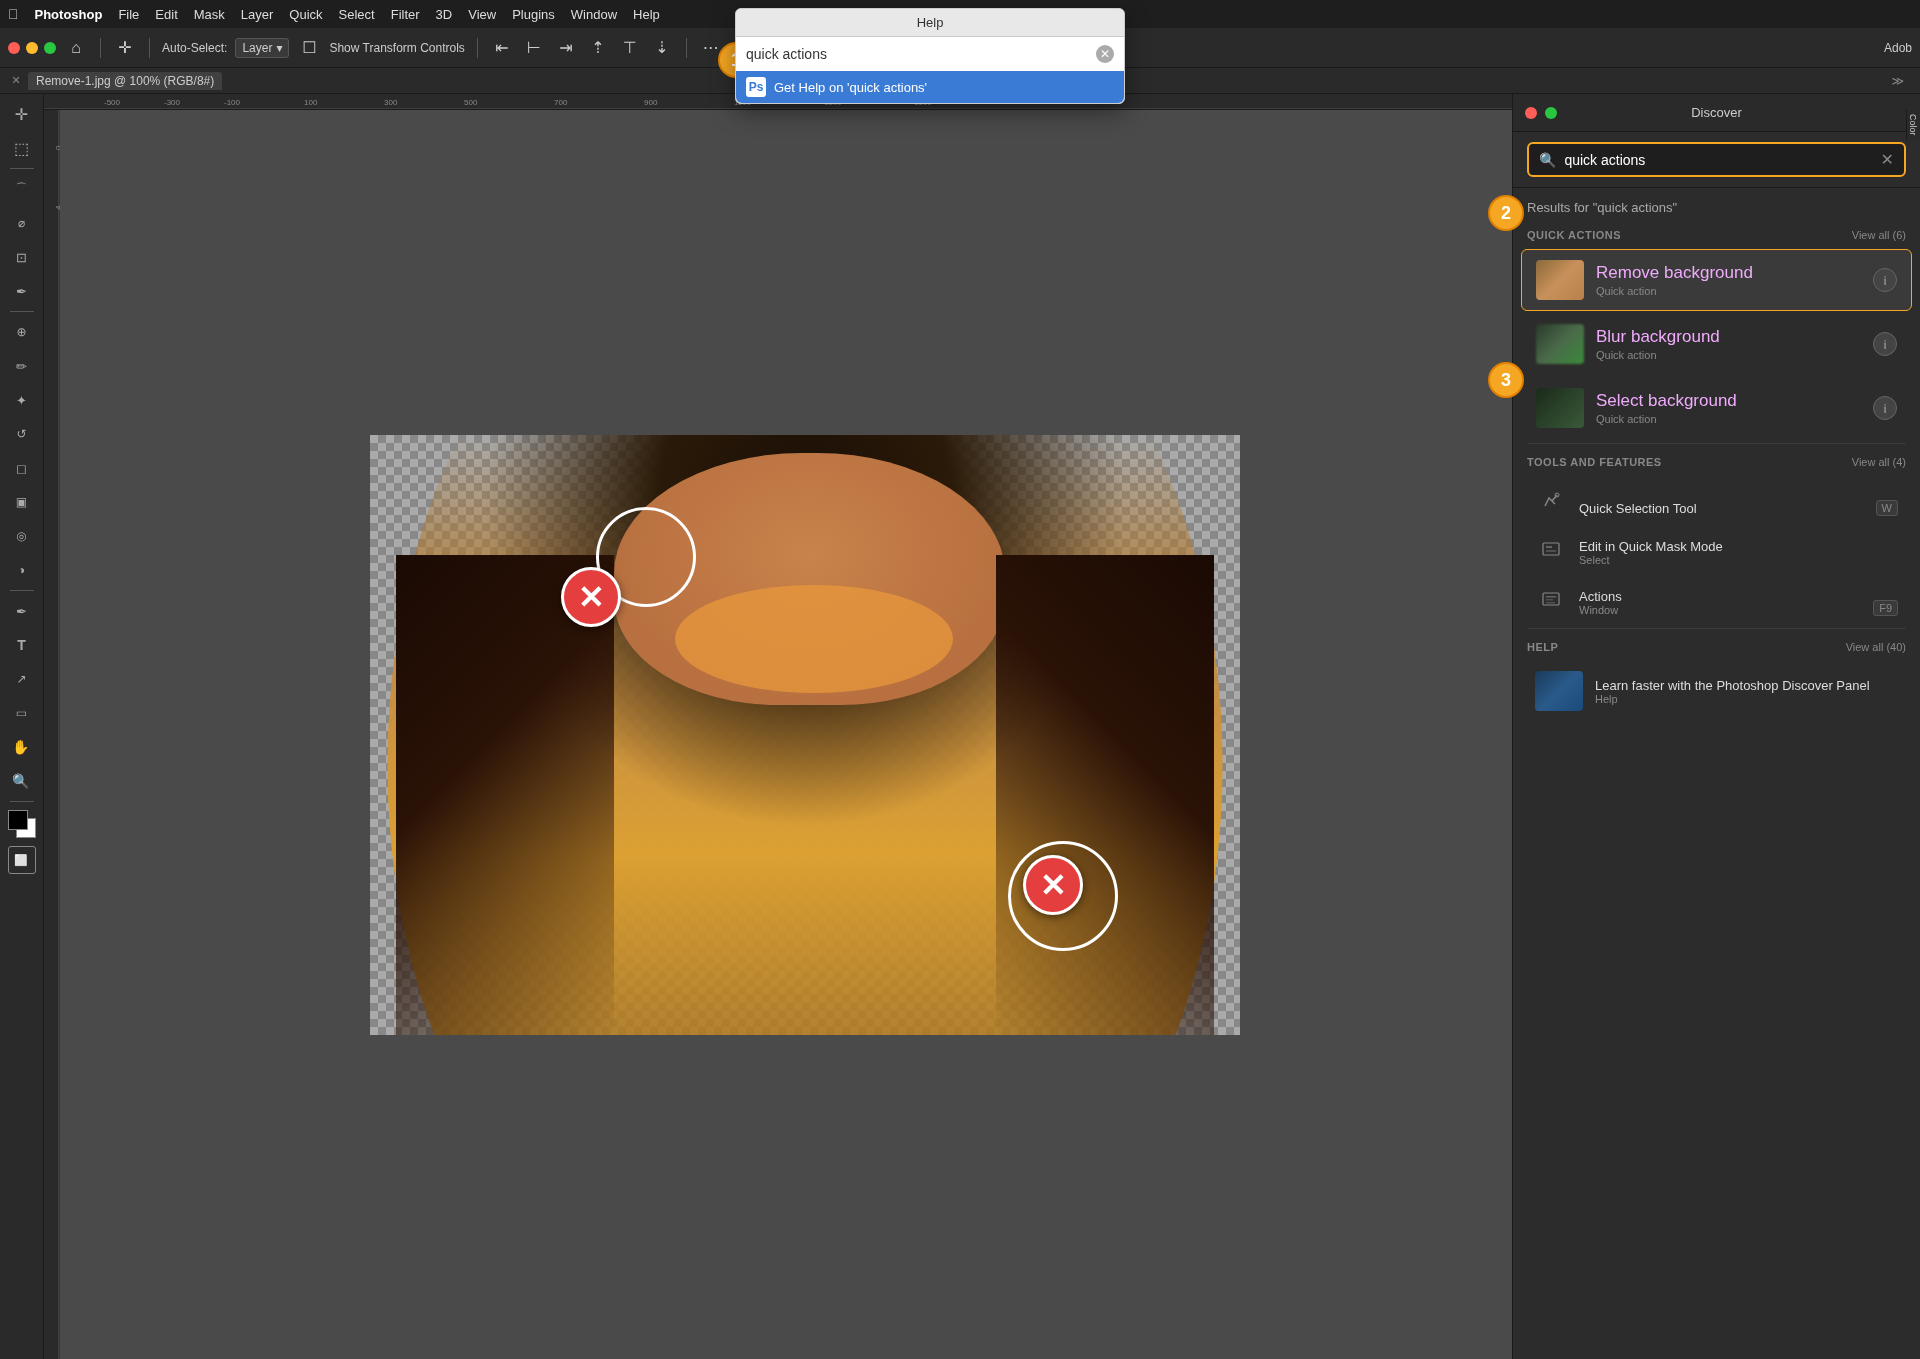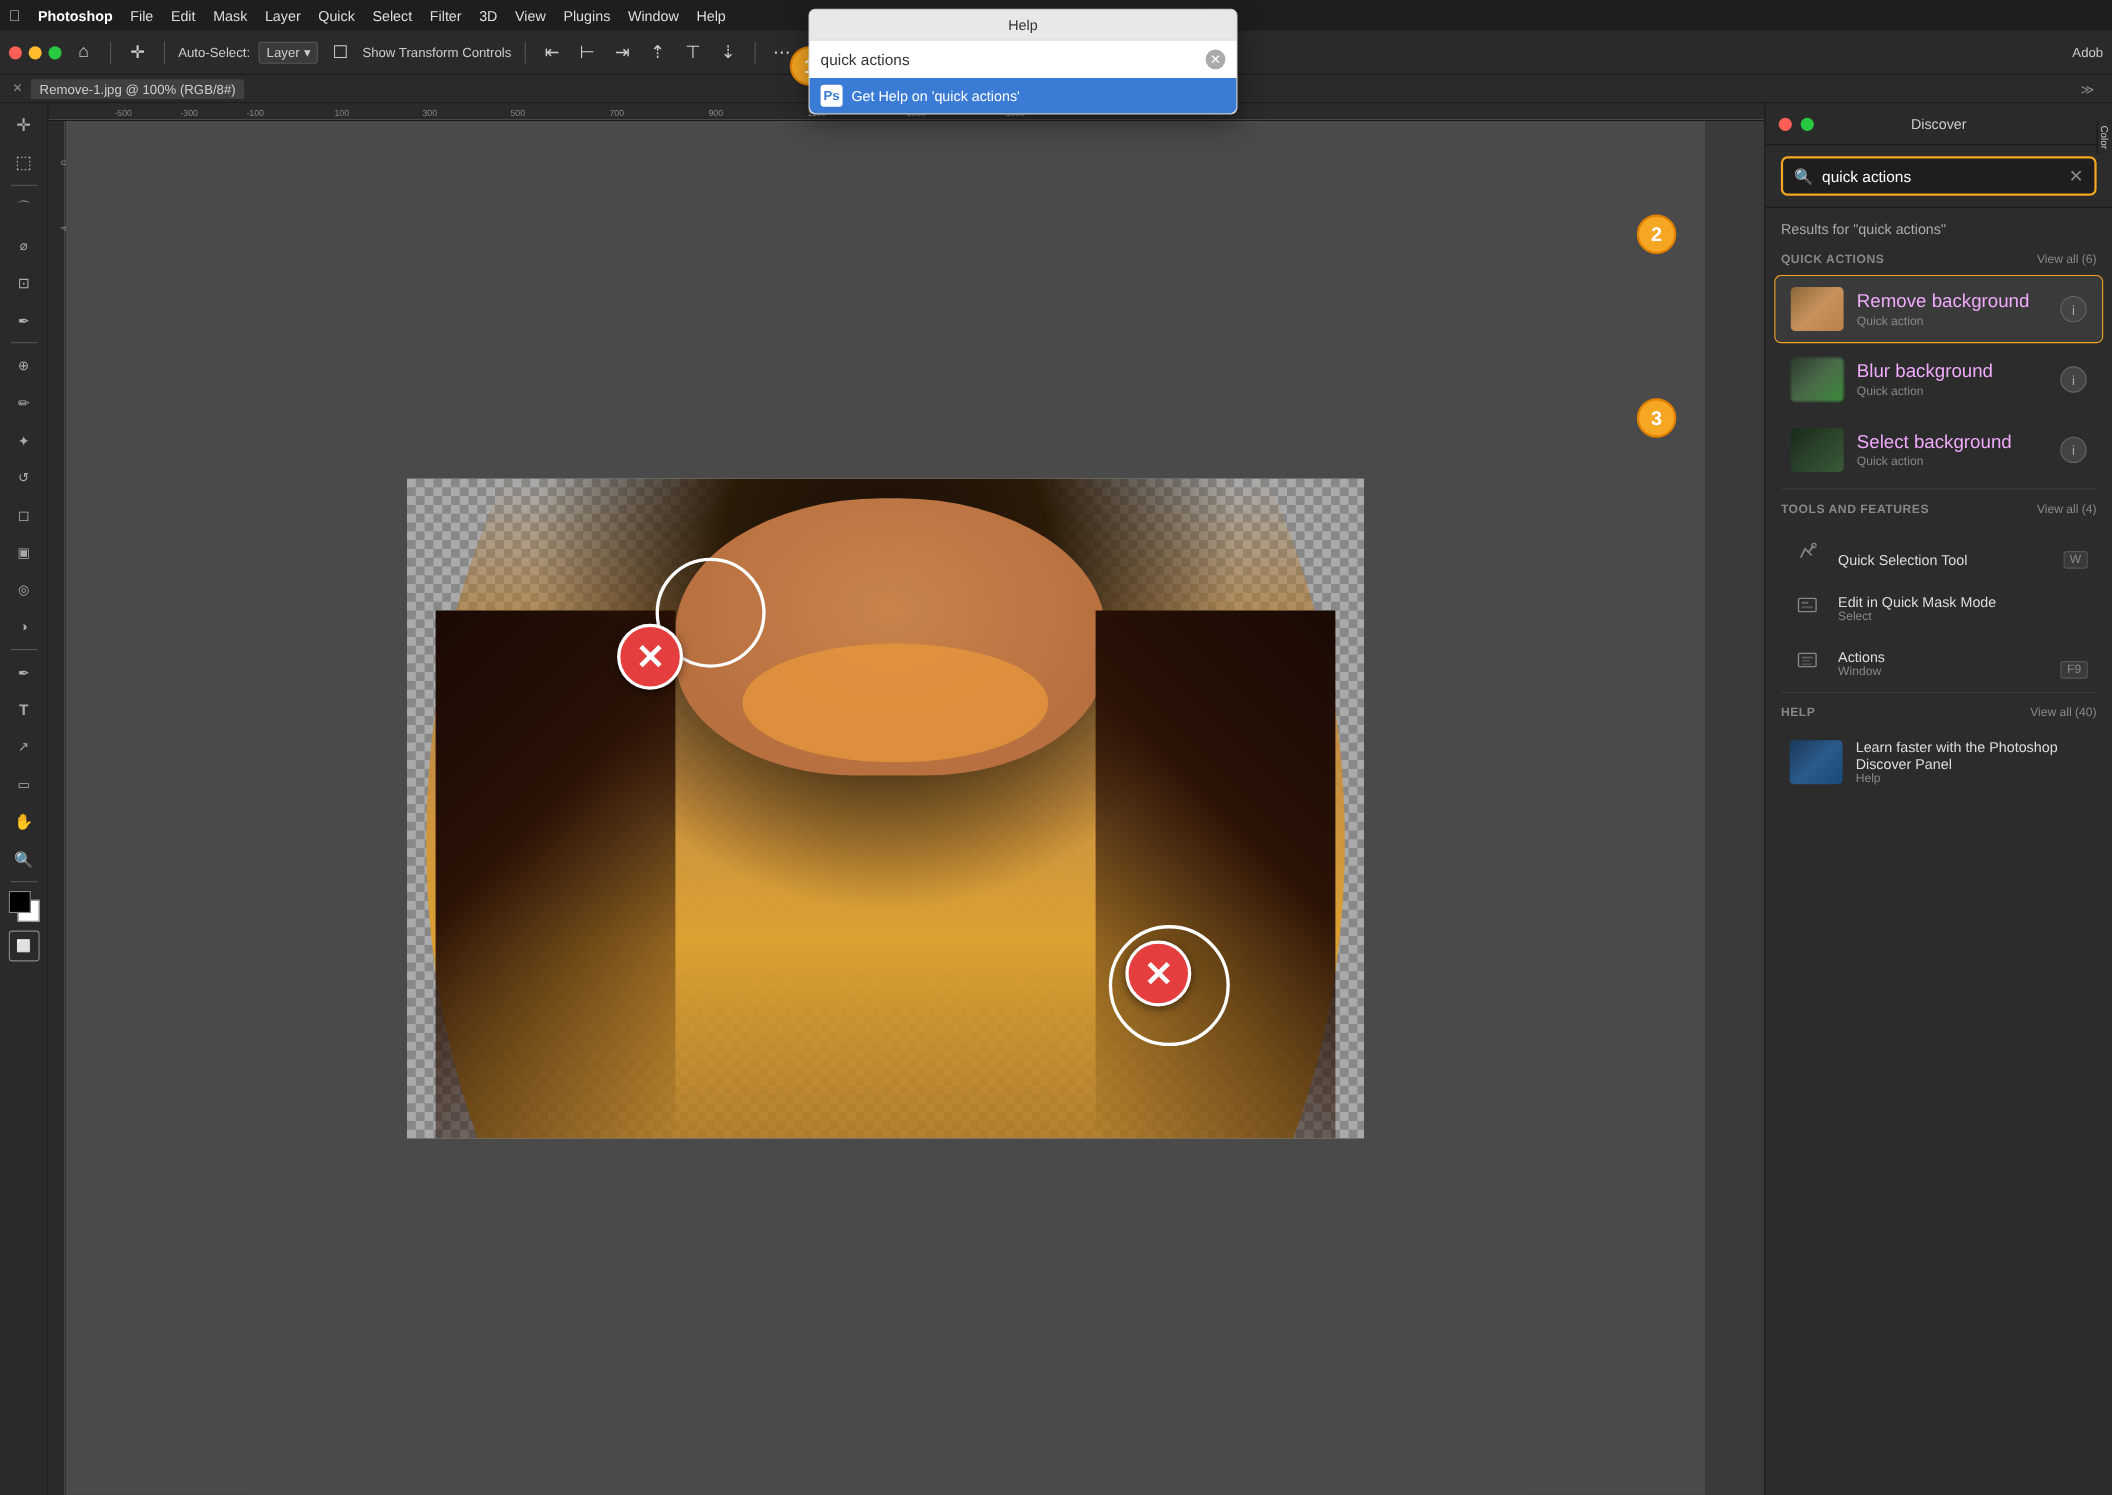--- a/index.html
+++ b/index.html
@@ -262,21 +262,21 @@
       height: 110px;
       bottom: 14%;
       right: 14%;
     }
 
     
     .right-panel {
       position: absolute;
       top: 94px;
       right: 0;
-      width: 316px;
+      width: 408px;
       bottom: 0;
       background: #2c2c2c;
       border-left: 1px solid #1a1a1a;
       overflow-y: auto;
     }
     .discover-header {
       height: 38px;
       background: #2a2a2a;
       display: flex;
       align-items: center;

